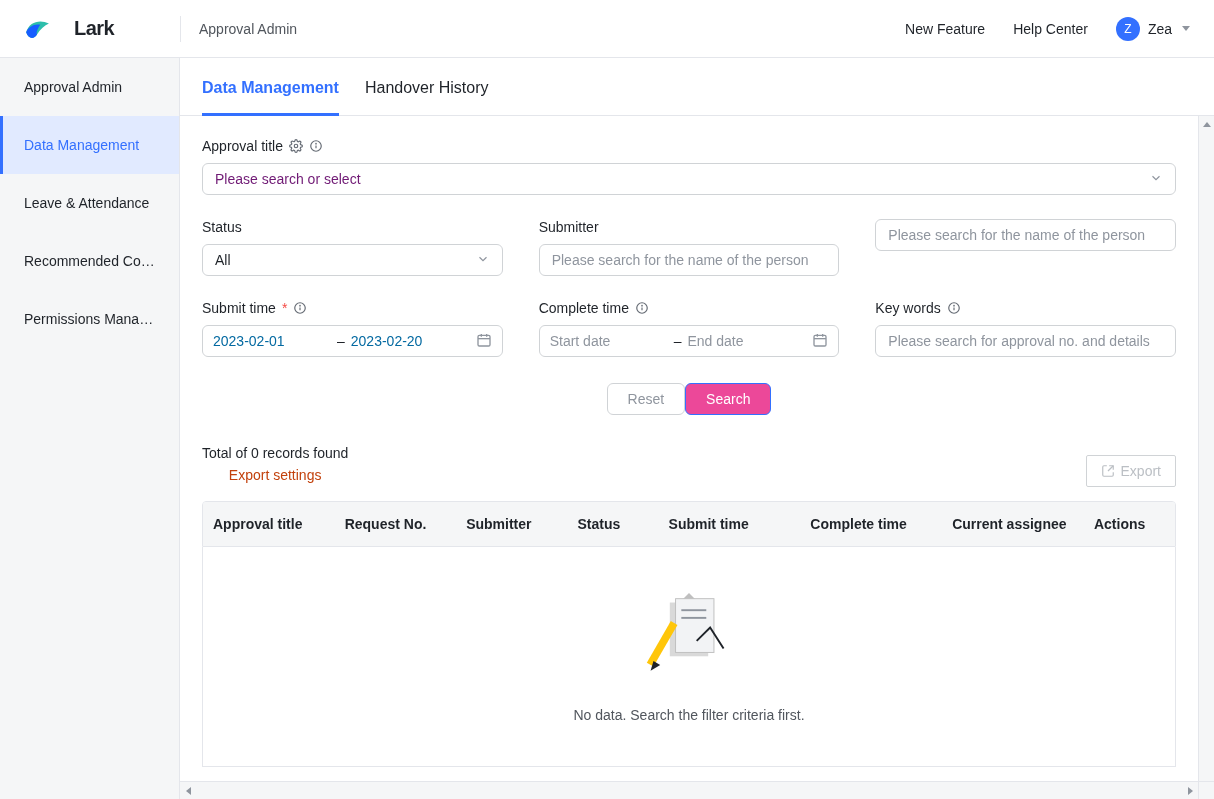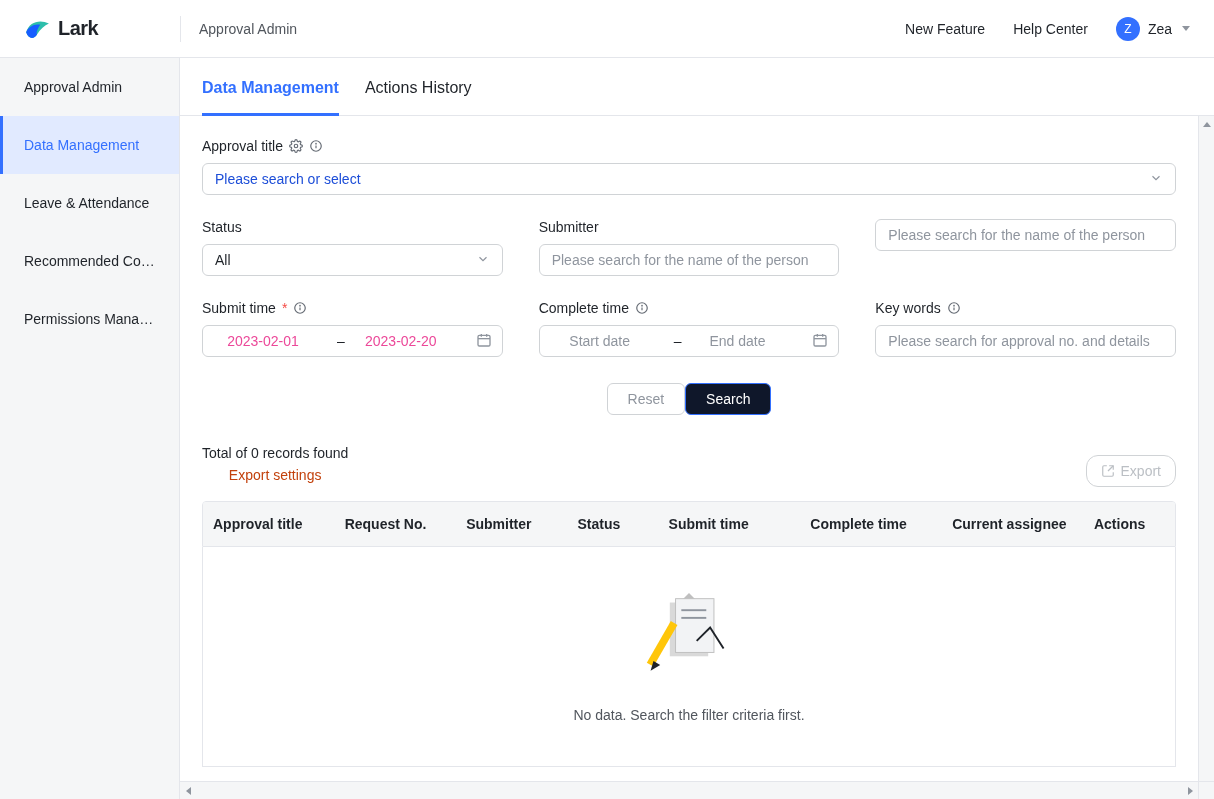--- a/index.html
+++ b/index.html
@@ -14,21 +14,21 @@
   }
 
   
   .topbar {
     height: 58px;
     border-bottom: 1px solid #e4e6eb;
     display: flex;
     align-items: center;
     padding: 0 24px;
   }
-  .logo-wrap { display: flex; align-items: center; gap: 8px; width: 156px; }
+  .logo-wrap { display: flex; align-items: center; gap: 24px; width: 156px; }
   .logo-svg { width: 26px; height: 26px; }
   .logo-text { font-size: 20px; font-weight: 700; letter-spacing: -0.5px; color: #1f2329; }
   .divider-v { width: 1px; height: 26px; background: #e4e6eb; margin: 0 18px 0 0; }
   .topbar-title { font-size: 14px; color: #51565d; }
   .topbar-spacer { flex: 1; }
   .topbar-link { font-size: 14px; color: #1f2329; margin-right: 28px; cursor: pointer; }
   .avatar-wrap { display: flex; align-items: center; gap: 8px; cursor: pointer; }
   .avatar { width: 24px; height: 24px; border-radius: 50%; background: #3370ff; color: #fff; display: flex; align-items: center; justify-content: center; font-size: 12px; }
   .user-name { font-size: 14px; color: #1f2329; }
   .caret-down { width: 0; height: 0; border-left: 4px solid transparent; border-right: 4px solid transparent; border-top: 5px solid #8f959e; margin-left: 2px; }
@@ -101,53 +101,53 @@
     border-radius: 6px;
     padding: 0 12px;
     font-size: 14px;
     color: #1f2329;
     background: #fff;
     display: flex;
     align-items: center;
     position: relative;
   }
   .select { cursor: pointer; justify-content: space-between; }
-  .select .placeholder, .input .placeholder { color: #1d4ed8; }
+  .select .placeholder, .input .placeholder { color: #701a75; }
   .select .chev { flex-shrink: 0; }
 
   .row3 { display: grid; grid-template-columns: repeat(3, minmax(0,1fr)); gap: 36px; margin-top: 24px; }
 
   .full { width: 100%; margin-top: 0; }
 
   .daterange {
     display: flex; align-items: center; height: 32px; border: 1px solid #d0d3d6; border-radius: 6px; padding: 0 10px; font-size: 14px;
   }
   .daterange .date-in {
-    border: none; outline: none; font-size: 14px; width: 100px; color: #ec4899; background: transparent; text-align: center;
+    border: none; outline: none; font-size: 14px; width: 100px; color: #0369a1; background: transparent;
   }
   .daterange .date-in::placeholder { color: #8f959e; }
   .daterange .sep { margin: 0 6px 0 24px; color: #1f2329; }
   .daterange .cal-icon { margin-left: auto; flex-shrink: 0; }
 
   .textinput {
     width: 100%; height: 32px; border: 1px solid #d0d3d6; border-radius: 6px; padding: 0 12px; font-size: 14px; outline: none;
   }
   .textinput::placeholder { color: #8f959e; }
 
   .btn-row { display: flex; justify-content: center; margin-top: 26px; }
   .btn {
     height: 32px; padding: 0 20px; border-radius: 6px; font-size: 14px; cursor: pointer; display: inline-flex; align-items: center; border: 1px solid #d0d3d6; background: #fff; color: #8f959e;
   }
-  .btn.primary { background: #0f172a; border-color: #3370ff; color: #fff; }
+  .btn.primary { background: #ec4899; border-color: #3370ff; color: #fff; }
 
   .results-head { margin-top: 30px; display: flex; align-items: flex-start; }
   .results-left { display: flex; flex-direction: column; gap: 6px; text-align: center; }
   .link { color: #c2410c; cursor: pointer; font-size: 14px; }
   .export-btn {
-    margin-left: auto; height: 32px; padding: 0 14px; border: 1px solid #d0d3d6; border-radius: 12px;
+    margin-left: auto; height: 32px; padding: 0 14px; border: 1px solid #d0d3d6; border-radius: 2px;
     display: inline-flex; align-items: center; gap: 6px; color: #bbbfc4; font-size: 14px; cursor: not-allowed;
     margin-top: 10px;
   }
 
   .table { margin-top: 14px; border: 1px solid #e4e6eb; border-radius: 4px 4px 0 0; overflow: hidden; min-width: 900px; }
   .thead { display: flex; background: #f5f6f7; height: 44px; align-items: center; font-size: 14px; font-weight: 600; color: #1f2329; }
   .th { padding: 0 10px; }
   .th:nth-child(1){flex:1.1}
   .th:nth-child(2){flex:1}
   .th:nth-child(3){flex:0.9}
@@ -222,21 +222,21 @@
         <span>Recommended Confi...</span>
       </div>
     <div class="sidebar-item">
         <span>Permissions Manage...</span>
       </div>
   </div>
 
   <div class="main">
     <div class="tabs">
       <div class="tab active">Data Management</div>
-      <div class="tab">Actions History</div>
+      <div class="tab">Handover History</div>
     </div>
 
     <div class="content-scroll" style="padding-right:38px; padding-bottom:40px;">
 
       <div class="full">
         <div class="field-label">
           <span>Approval title</span>
           <span class="gear-icon">
             <svg width="14" height="14" viewBox="0 0 24 24" fill="none" stroke="#646a73" stroke-width="2">
                 <circle cx="12" cy="12" r="3"></circle>

